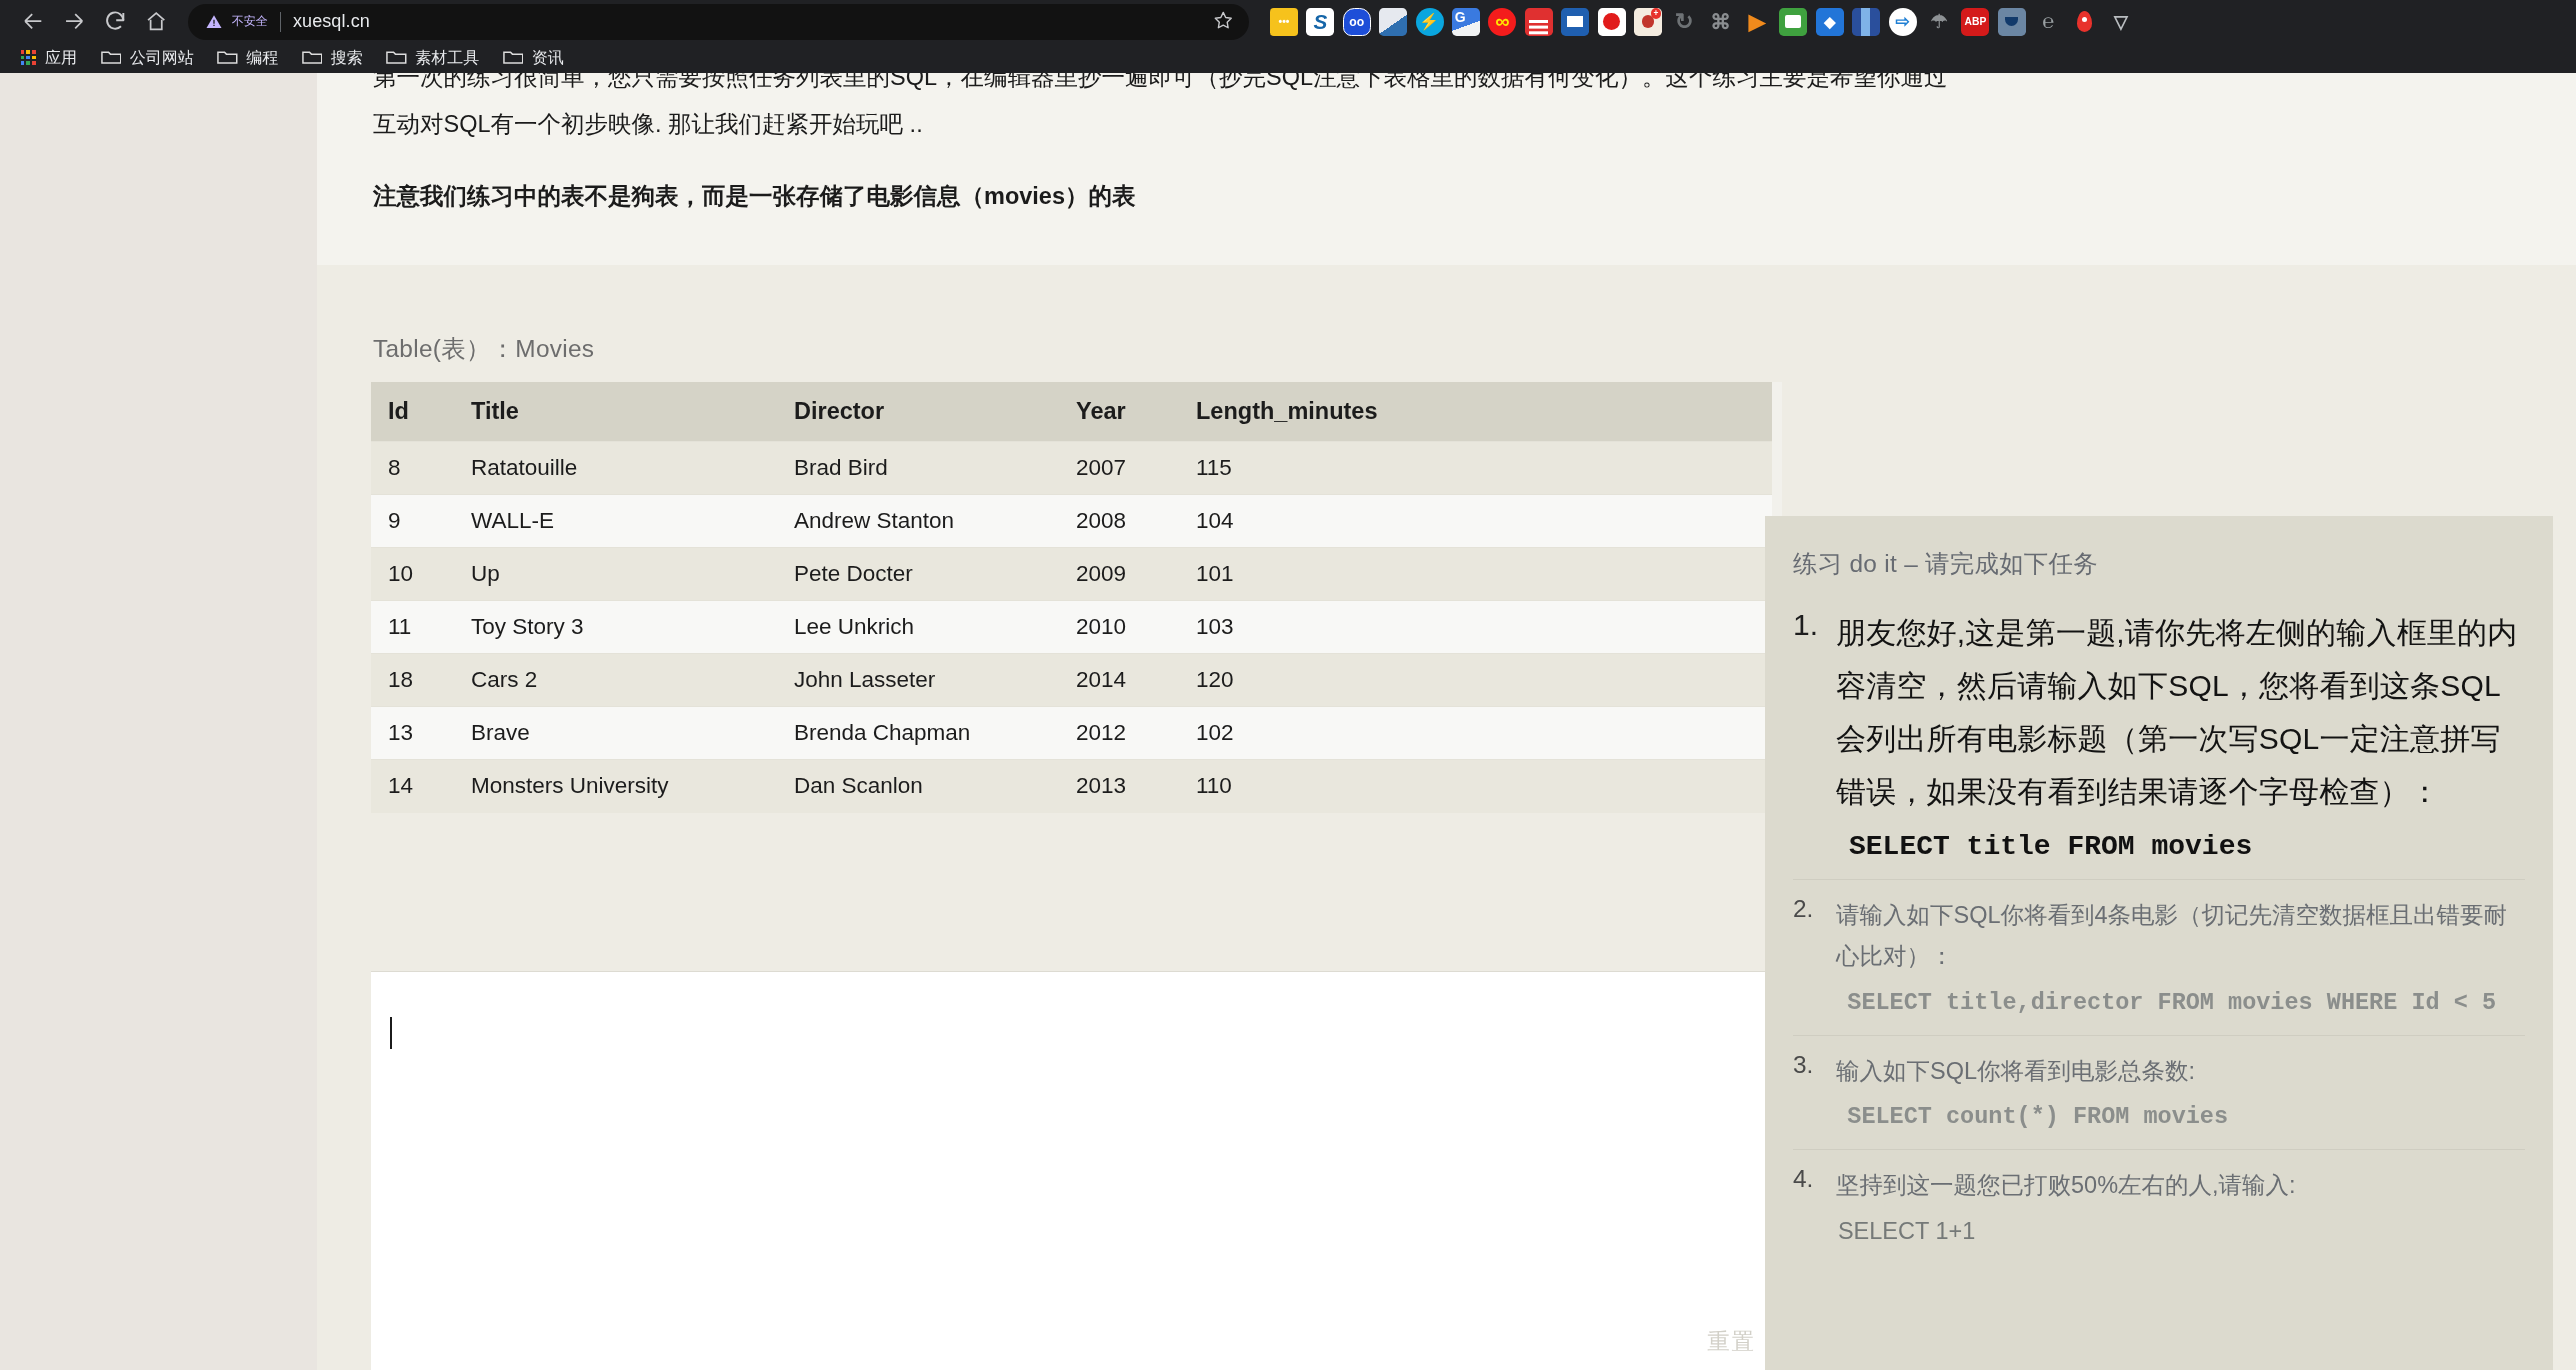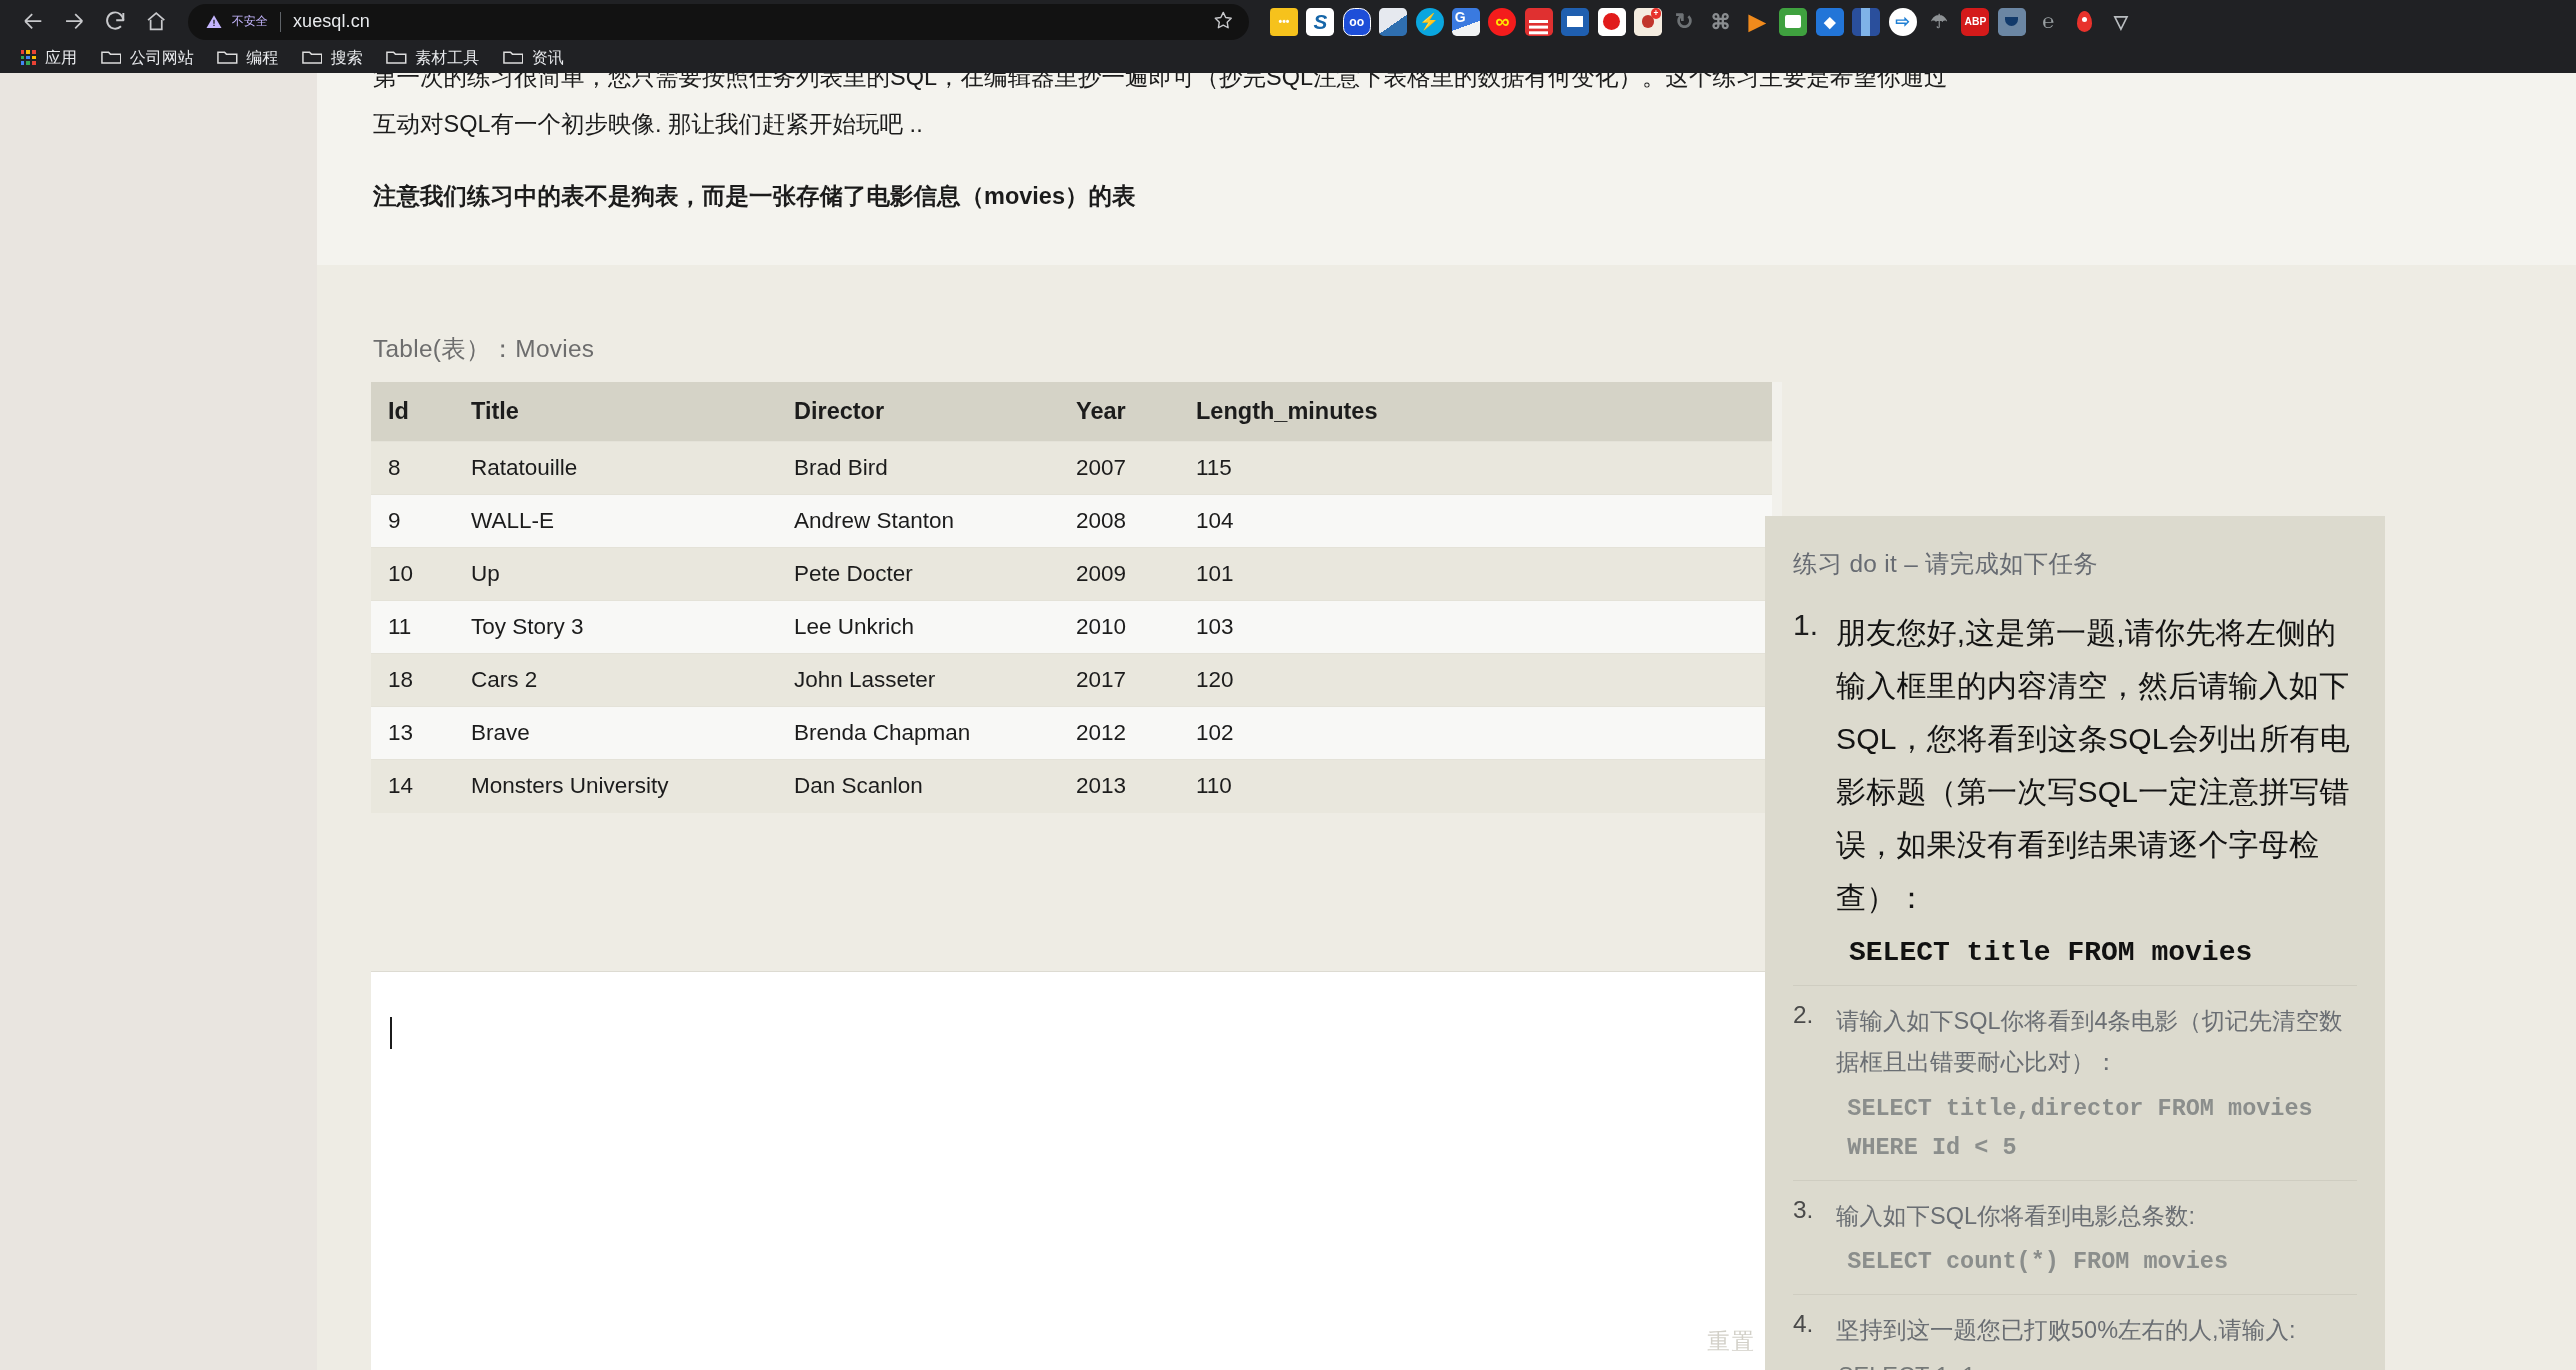--- a/index.html
+++ b/index.html
@@ -225,21 +225,21 @@
     position: absolute; bottom: 13px; right: 26px;
     font-size: 22.5px;
     color: #d2d0c8;
     letter-spacing: 1.9px;
     margin-left: 8px;
   }
 
   
   #task-panel {
     position: absolute; top: 443px; left: 1765px;
-    width: 620px; height: 854px;
+    width: 788px; height: 854px;
     background: #dcdace;
     padding: 32px 28px 8px 28px;
     overflow: hidden;
   }
   #task-heading {
     font-size: 24.4px;
     color: #676b72;
     letter-spacing: 0.3px;
     margin-bottom: 26px;
   }
@@ -486,21 +486,21 @@
               <td>11</td>
               <td>Toy Story 3</td>
               <td>Lee Unkrich</td>
               <td>2010</td>
               <td>103</td>
             </tr>
             <tr>
               <td>18</td>
               <td>Cars 2</td>
               <td>John Lasseter</td>
-              <td>2017</td>
+              <td>2014</td>
               <td>120</td>
             </tr>
             <tr>
               <td>13</td>
               <td>Brave</td>
               <td>Brenda Chapman</td>
               <td>2012</td>
               <td>102</td>
             </tr>
             <tr>

